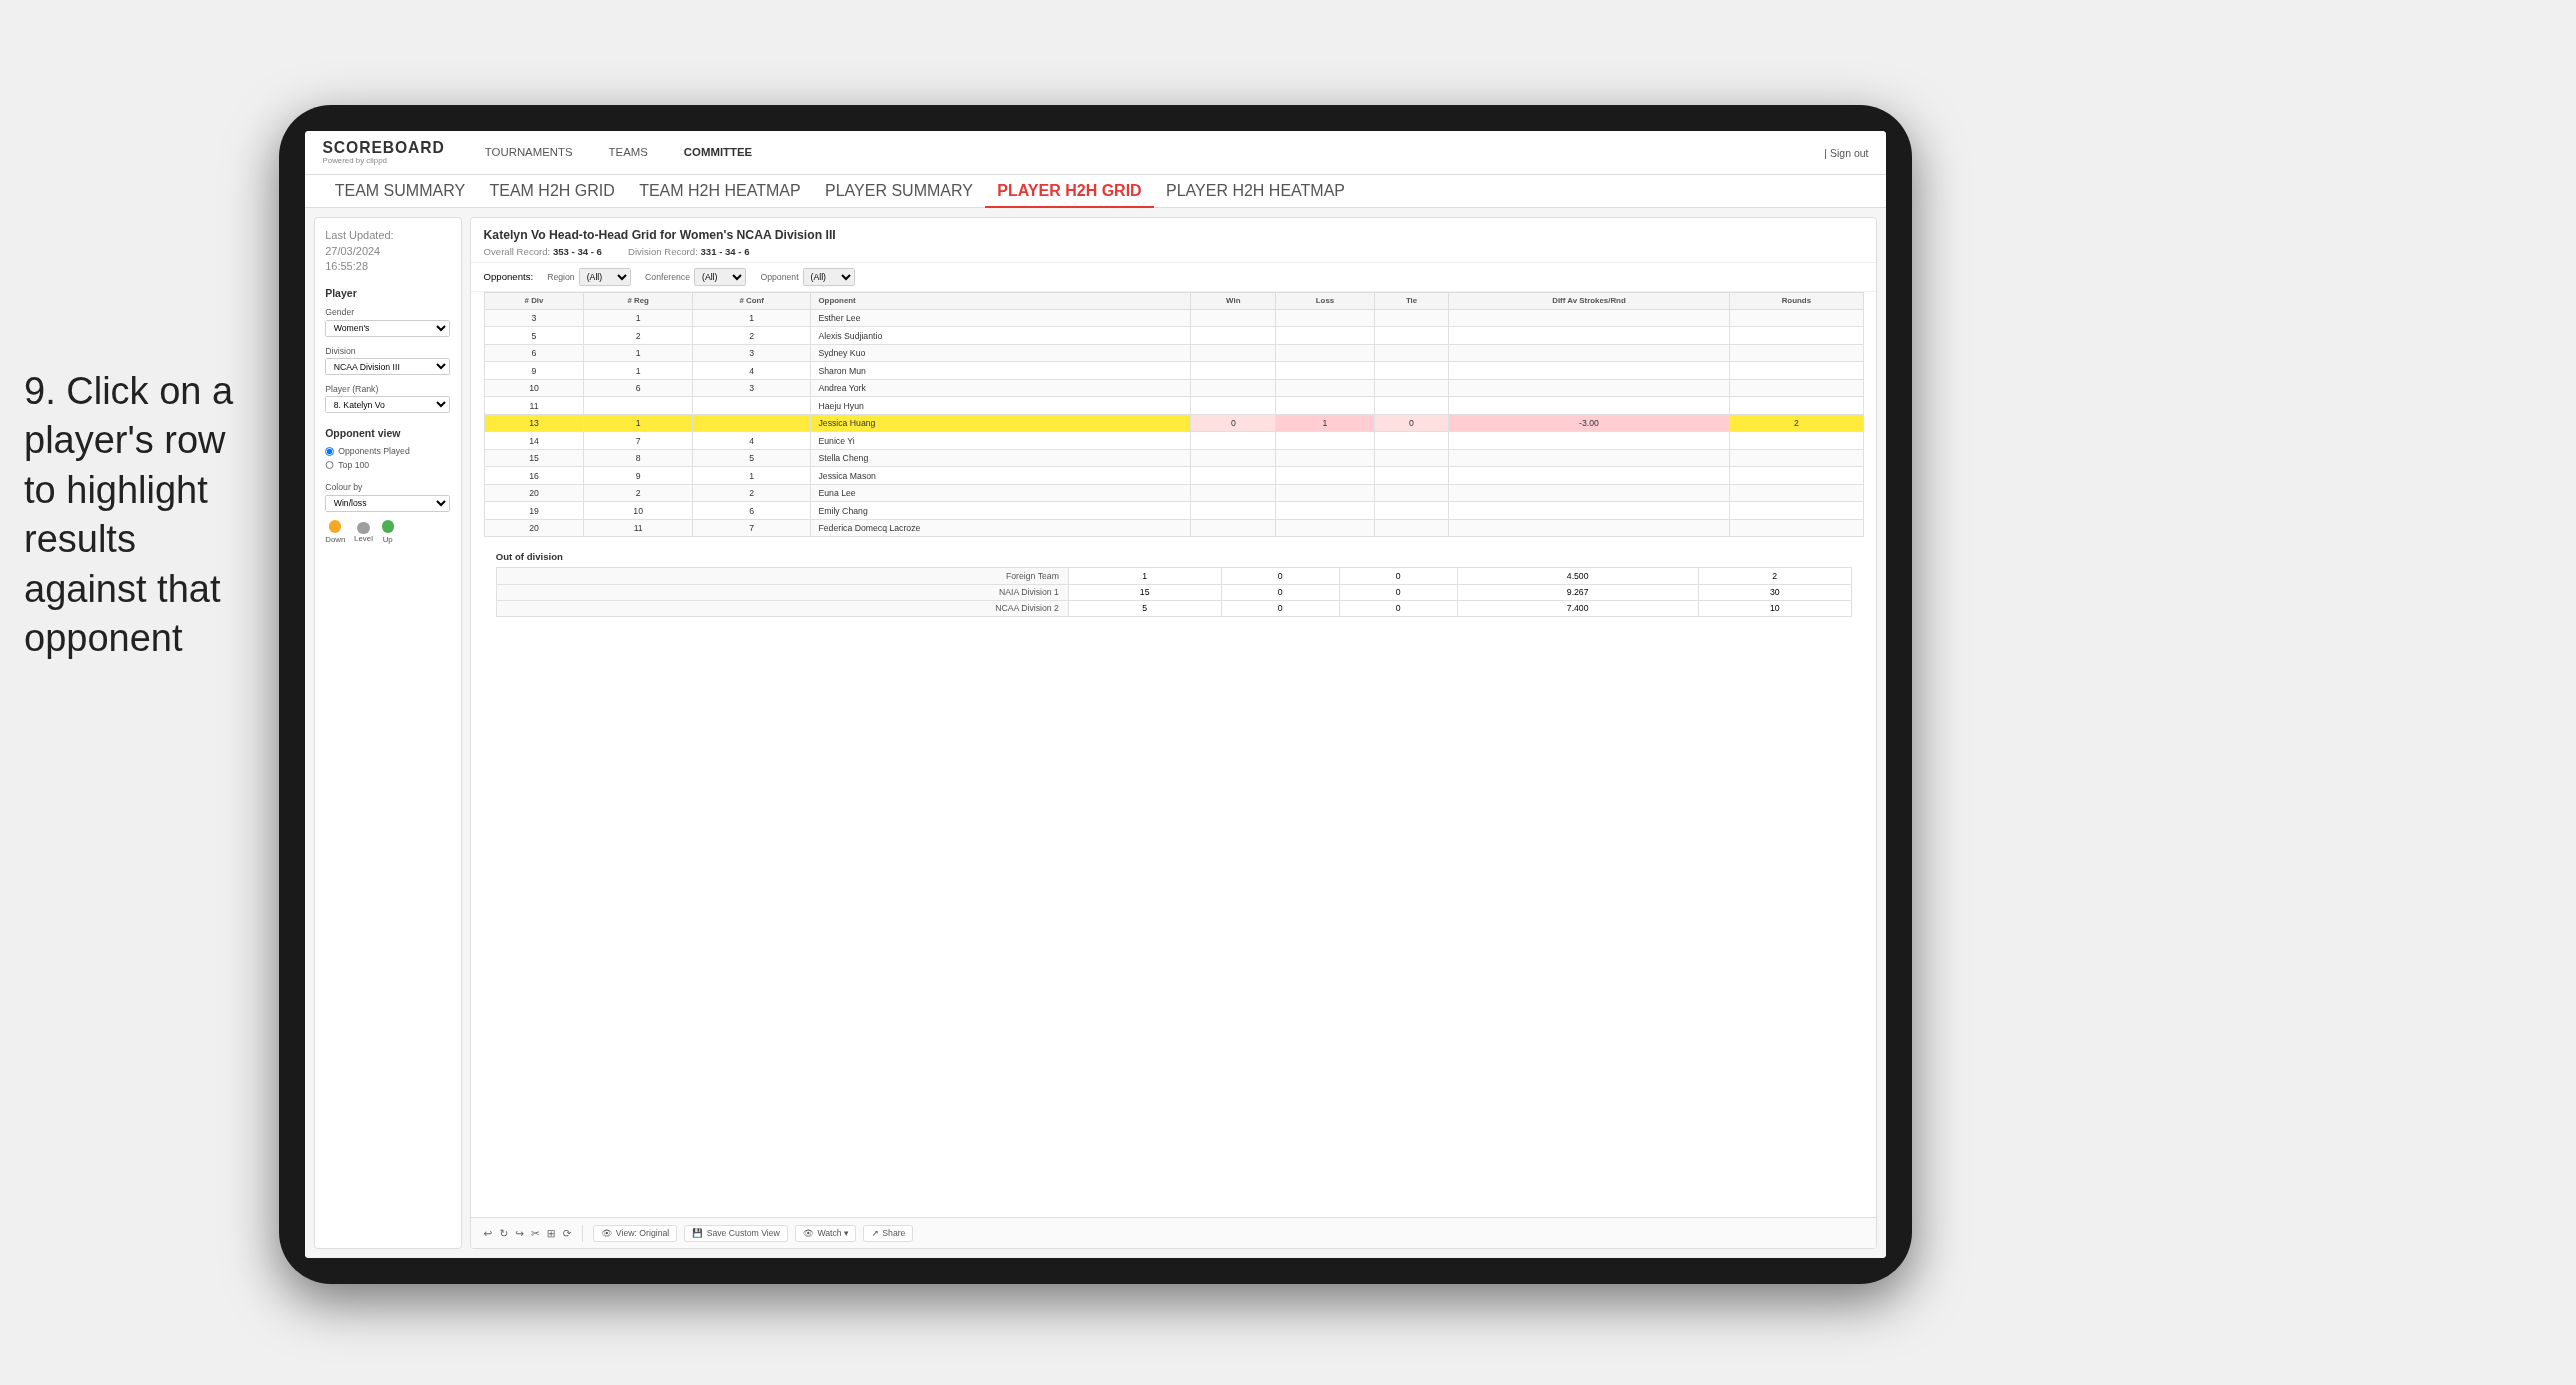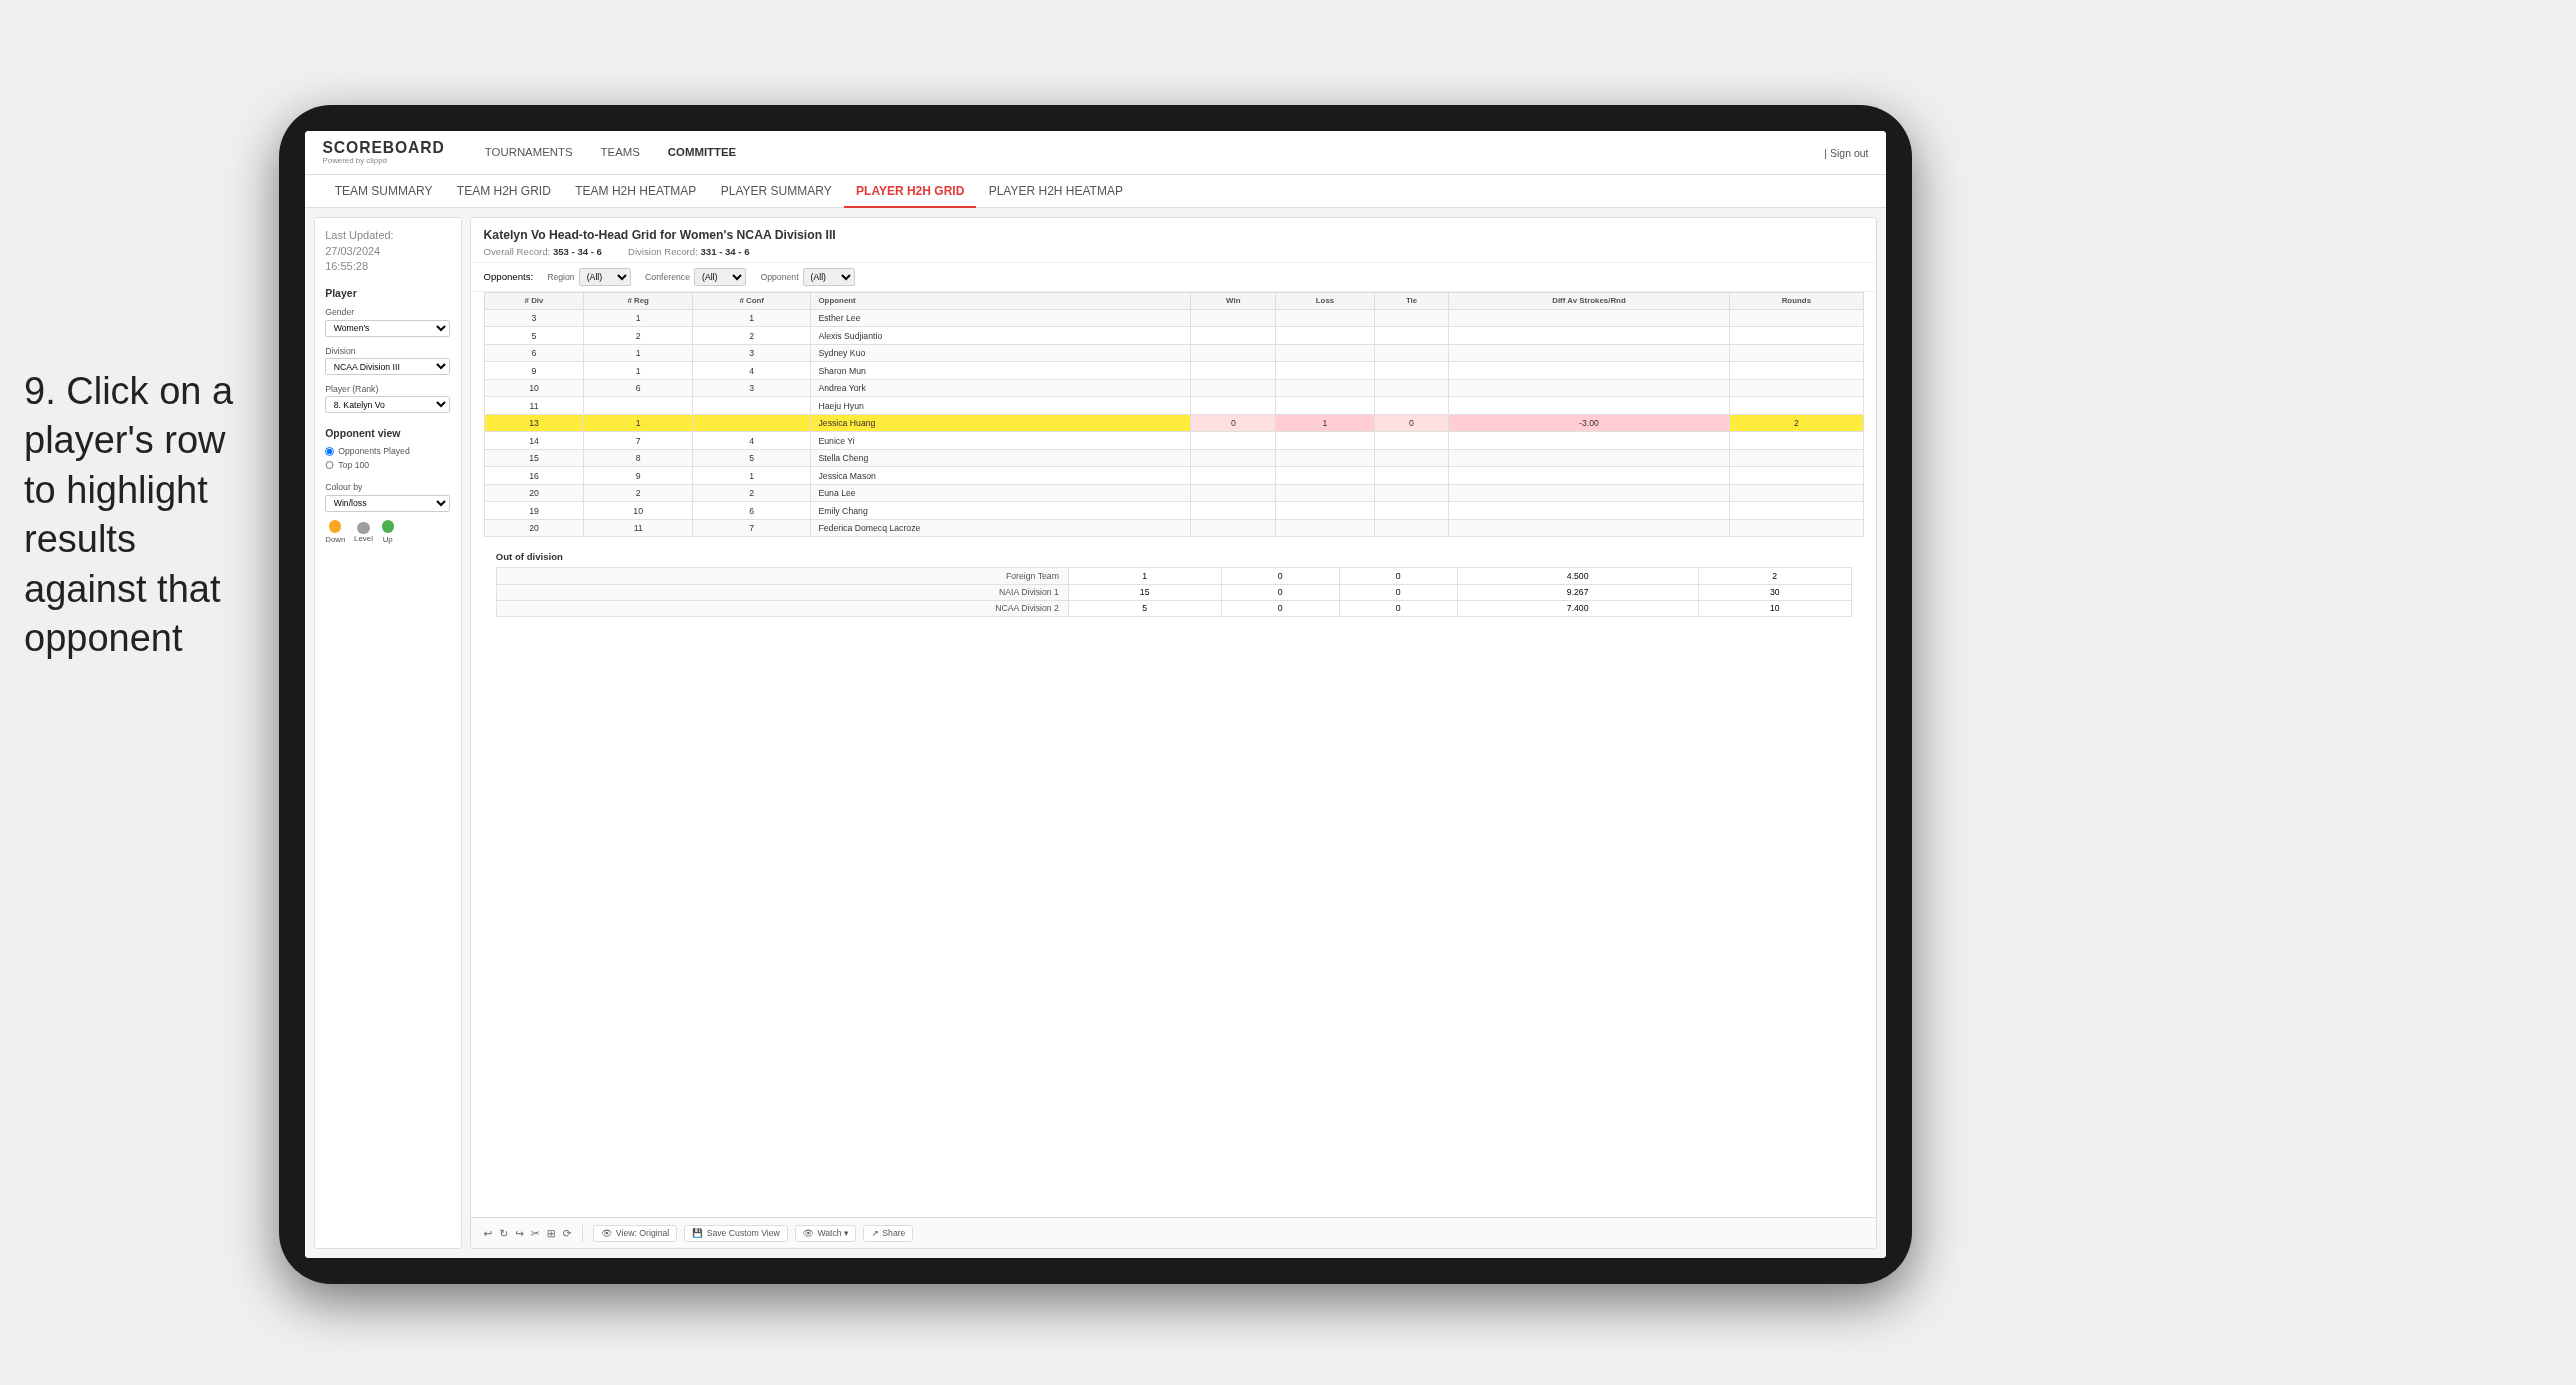--- a/index.html
+++ b/index.html
@@ -59,21 +59,21 @@
       line-height: 1;
     }
 
     .logo-subtitle {
       font-size: 7.9px;
       color: #888;
     }
 
     .nav-items {
       display: flex;
-      gap: 0;
+      gap: 8px;
       flex: 1;
     }
 
     .nav-item {
       padding: 0 14px;
       height: 44px;
       display: flex;
       align-items: center;
       font-size: 11.4px;
       color: #555;
@@ -100,21 +100,21 @@
       border-bottom: 0.9px solid #ddd;
       padding: 0 17.5px;
       height: 33px;
     }
 
     .sub-nav-item {
       padding: 0 12.2px;
       height: 33px;
       display: flex;
       align-items: center;
-      font-size: 12px;
+      font-size: 16px;
       color: #555;
       cursor: pointer;
       border-bottom: 2.6px solid transparent;
     }
 
     .sub-nav-item.active {
       color: #e53935;
       border-bottom: 2.6px solid #e53935;
       font-weight: bold;
     }

